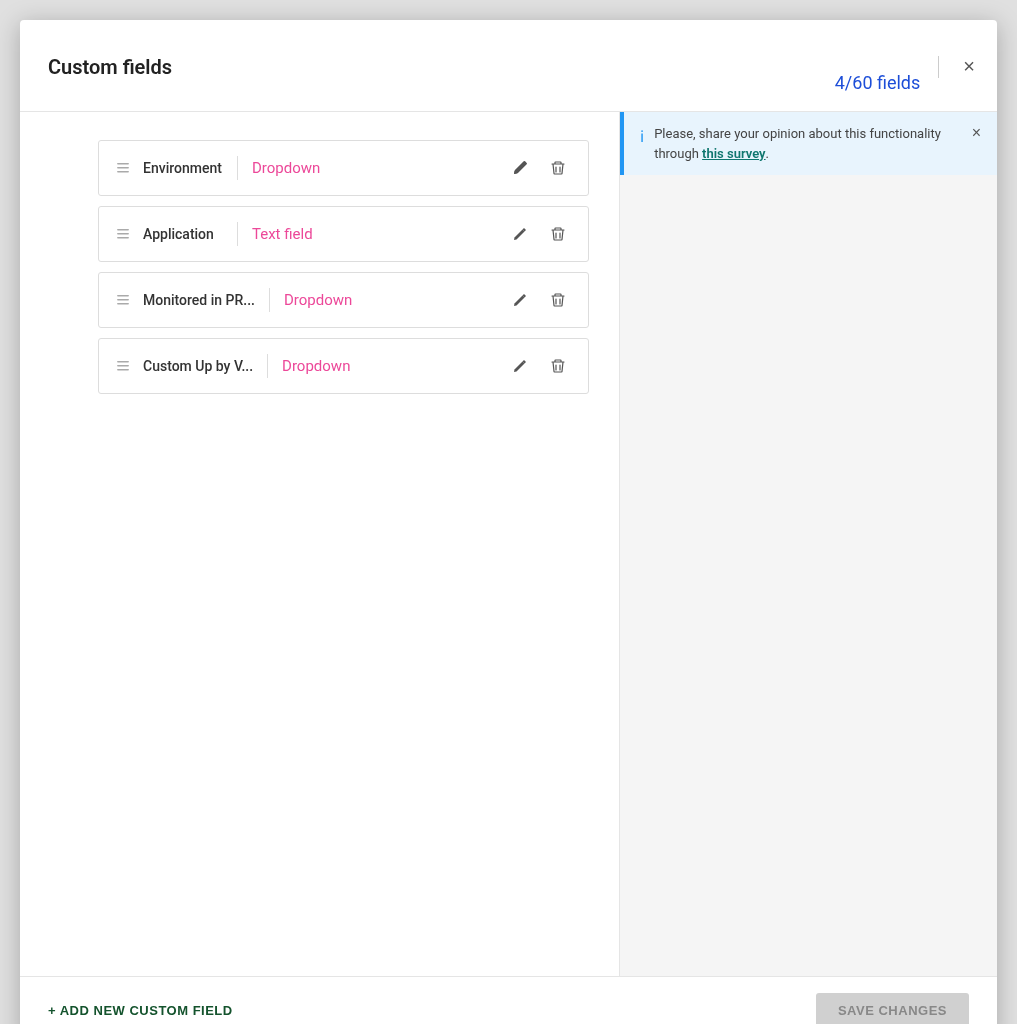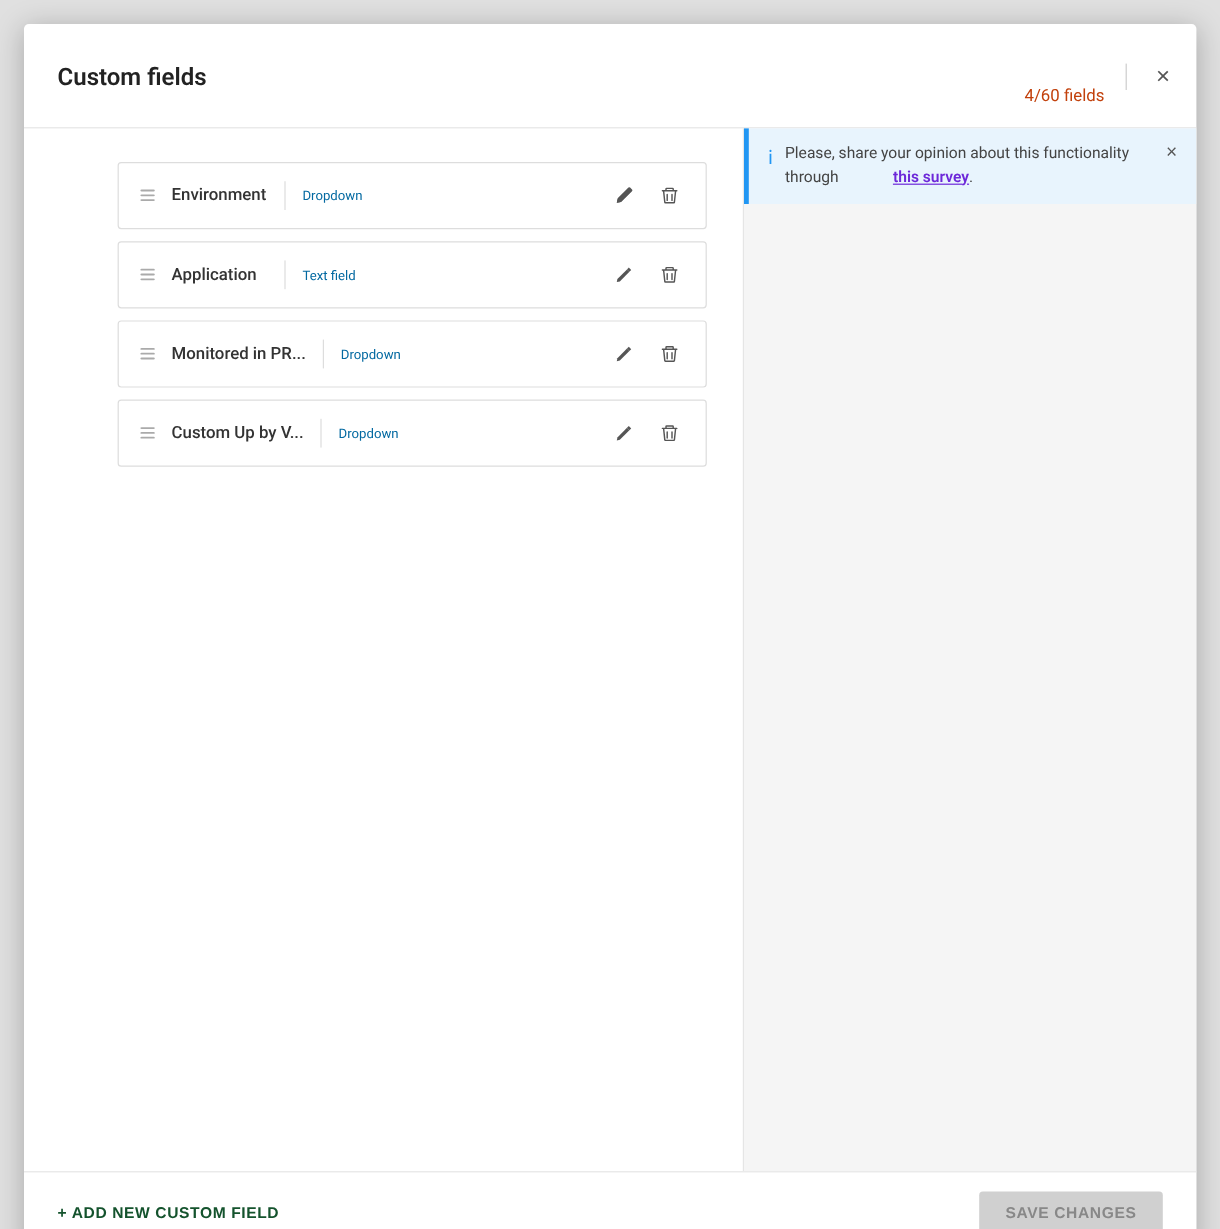--- a/index.html
+++ b/index.html
@@ -34,22 +34,22 @@
       font-size: 20px;
       font-weight: 600;
       color: #222;
     }
     .modal-header-right {
       display: flex;
       align-items: center;
       gap: 18px;
     }
     .fields-count {
-      font-size: 14px;
-      color: #c2410c;
+      font-size: 18px;
+      color: #1d4ed8;
       margin-top: 32px;
     }
     .divider-v {
       width: 1px;
       height: 22px;
       background: #ccc;
     }
     .close-btn {
       background: none;
       border: none;
@@ -104,22 +104,22 @@
       color: #333;
       min-width: 80px;
     }
     .field-divider {
       width: 1px;
       height: 24px;
       background: #ddd;
       margin: 0 14px;
     }
     .field-type {
-      font-size: 11px;
-      color: #0369a1;
+      font-size: 15px;
+      color: #ec4899;
       flex: 1;
     }
     .field-actions {
       display: flex;
       gap: 10px;
       align-items: center;
     }
     .icon-btn {
       background: none;
       border: none;
@@ -158,24 +158,23 @@
       color: #444;
       line-height: 1.5;
     }
     .info-icon {
       color: #2196F3;
       font-size: 16px;
       margin-top: 1px;
       flex-shrink: 0;
     }
     .survey-link {
-      color: #6d28d9;
-      font-weight: 600;
-      cursor: pointer;
-      margin-left: 42px;
+      color: #0f766e;
+      font-weight: 600;
+      cursor: pointer;
     }
     .info-close {
       background: none;
       border: none;
       cursor: pointer;
       color: #555;
       font-size: 16px;
       padding: 0 0 0 8px;
     }
     .preview-section {

